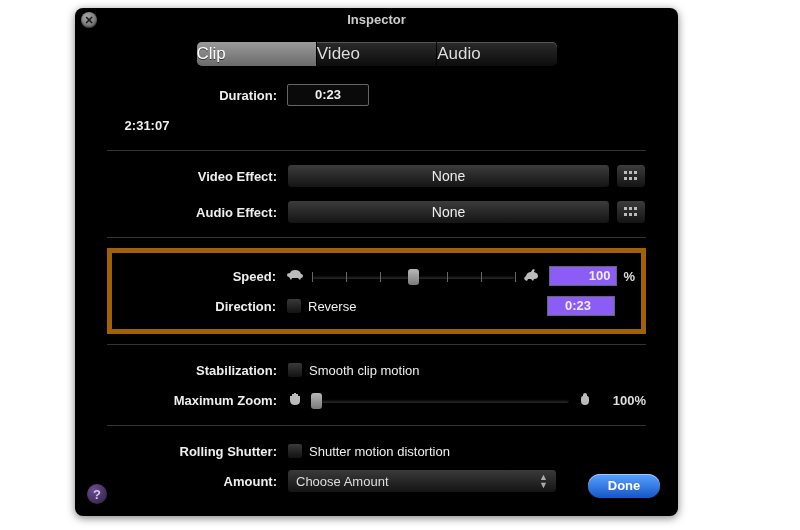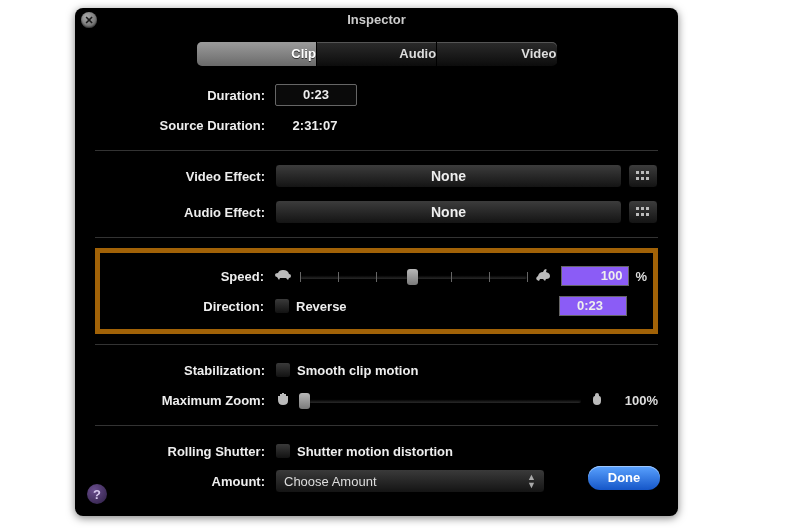--- a/index.html
+++ b/index.html
@@ -1,75 +1,74 @@
 <!DOCTYPE html>
 <html><head>
 <meta charset="utf-8">
 <style>
   html,body{margin:0;padding:0;background:#fff;font-family:"Lucida Grande","Helvetica Neue",Arial,sans-serif;font-size:13px;color:#ddd;}
   .stage{width:800px;height:530px;position:relative;}
   .panel{position:absolute;left:75px;top:8px;width:603px;height:508px;background:#000;border-radius:8px;box-shadow:0 2px 8px rgba(0,0,0,.5);}
   .titlebar{position:relative;height:24px;text-align:center;color:#ccc;font-size:13px;line-height:24px;font-weight:bold;}
   .close-btn{position:absolute;left:6px;top:4px;width:16px;height:16px;border-radius:50%;background:radial-gradient(circle at 35% 30%,#a8a8a8,#5b5b5b);box-shadow:inset 0 -1px 2px rgba(0,0,0,.6);display:flex;align-items:center;justify-content:center;color:#1a1a1a;font-size:11px;cursor:pointer;}
   .tabs{margin:10px auto 14px;width:360px;height:24px;display:flex;border-radius:5px;overflow:hidden;background:linear-gradient(#2b2b2b,#0c0c0c);box-shadow:0 1px 0 #000, inset 0 1px 0 #555;}
-  .tab{flex:1;text-align:right;line-height:24px;font-weight:bold;color:#ddd;font-size:13px;border-right:1px solid #000;}
+  .tab{flex:1;text-align:left;line-height:24px;font-weight:normal;color:#ddd;font-size:17px;border-right:1px solid #000;}
   .tab:last-child{border-right:none;}
   .tab.active{background:linear-gradient(#9b9b9b,#6a6a6a);color:#fff;text-shadow:0 1px 0 #333;}
-  .content{padding:0 20px;}
+  .content{padding:0 32px;}
   .row{display:flex;align-items:center;height:30px;}
   .lbl{width:170px;text-align:right;padding-right:10px;font-weight:bold;color:#eee;}
   .val-static{width:80px;text-align:center;color:#eee;font-weight:bold;}
   .field{width:80px;height:20px;line-height:20px;text-align:center;background:#0a0a0a;border:1px solid #666;color:#eee;border-radius:2px;font-weight:bold;}
   .sep{height:1px;background:#333;margin:10px 0;}
-  .effect-btn{flex:1;margin-left:0;margin-right:6px;height:22px;background:linear-gradient(#3c3c3c,#141414);border:1px solid #000;border-radius:4px;display:flex;align-items:center;justify-content:center;color:#eee;font-weight:bold;font-size:14px;}
+  .effect-btn{flex:1;margin-left:0;margin-right:6px;height:22px;background:linear-gradient(#3c3c3c,#141414);border:1px solid #000;border-radius:4px;display:flex;align-items:center;justify-content:center;color:#eee;font-weight:normal;font-size:14px;}
   .grid-ic{width:28px;height:22px;background:linear-gradient(#3c3c3c,#141414);border:1px solid #000;border-radius:4px;display:flex;align-items:center;justify-content:center;}
   .grid-ic svg{width:14px;height:10px;}
   .speed-box{border:5px solid #a16207;padding:8px 6px;margin-top:6px;}
   .slider-wrap{position:relative;flex:1;height:20px;margin:0 8px;}
   .track{position:absolute;left:0;right:0;top:9px;height:4px;background:linear-gradient(#050505,#2a2a2a);border-radius:2px;box-shadow:inset 0 1px 2px #000;}
   .tick{position:absolute;top:6px;width:1px;height:10px;background:#666;}
   .thumb{position:absolute;top:3px;width:11px;height:16px;border-radius:3px;background:linear-gradient(#b8b8b8,#7a7a7a);box-shadow:0 1px 1px #000;}
   .turtle,.rabbit,.hand{color:#bbb;}
   .chk{width:14px;height:14px;border-radius:3px;background:linear-gradient(#3a3a3a,#121212);border:1px solid #000;display:inline-block;margin-right:6px;vertical-align:middle;}
-  .chk-lbl{font-weight:bold;color:#eee;}
+  .chk-lbl{font-weight:normal;color:#eee;}
   .small-field{width:60px;height:18px;line-height:18px;text-align:right;padding-right:6px;background:#8b5cf6;border:1px solid #666;color:#eee;font-weight:bold;}
   .pct{margin-left:6px;font-weight:bold;}
   .sel{flex:0 0 252px;margin-left:0;height:22px;background:linear-gradient(#3a3a3a,#141414);border:1px solid #000;border-radius:4px;display:flex;align-items:center;justify-content:space-between;padding:0 8px;color:#ddd;font-weight:normal;}
   .sel .arrows{font-size:9px;line-height:8px;color:#aaa;}
   .footer{position:absolute;left:0;right:0;bottom:10px;height:30px;}
   .help{position:absolute;left:12px;bottom:2px;width:20px;height:20px;border-radius:50%;background:radial-gradient(circle at 35% 30%,#6a4e8e,#2b1d42);color:#d7c9ee;font-weight:bold;display:flex;align-items:center;justify-content:center;font-size:13px;}
-  .done{position:absolute;right:18px;bottom:16px;width:72px;height:24px;border-radius:12px;background:linear-gradient(#5aa2ff,#1556c8);color:#fff;font-weight:bold;text-align:center;line-height:24px;box-shadow:inset 0 1px 0 #9cc7ff,0 1px 2px #000;margin-top:16px;}
+  .done{position:absolute;right:18px;bottom:8px;width:72px;height:24px;border-radius:12px;background:linear-gradient(#5aa2ff,#1556c8);color:#fff;font-weight:bold;text-align:center;line-height:24px;box-shadow:inset 0 1px 0 #9cc7ff,0 1px 2px #000;margin-top:16px;}
 </style>
 </head>
 <body>
 
 <div class="stage">
   <div class="panel">
 
     <div class="titlebar">
       <div class="close-btn">
         <span>✕</span>
       </div>
       <span>Inspector</span>
     </div>
 
     <div class="tabs">
       <div class="tab active">Clip</div>
+      <div class="tab">Video</div>
       <div class="tab">Audio</div>
-      <div class="tab">Video</div>
     </div>
 
     <div class="content">
 
       <div class="row">
         <div class="lbl">Duration:</div>
         <div class="field">0:23</div>
       </div>
       <div class="row">
-        <div class="lbl">Source Duration:</div>
         <div class="val-static">2:31:07</div>
       </div>
 
       <div class="sep"></div>
 
       <div class="row">
         <div class="lbl">Video Effect:</div>
         <div class="effect-btn">
             <span>None</span>
           </div>

